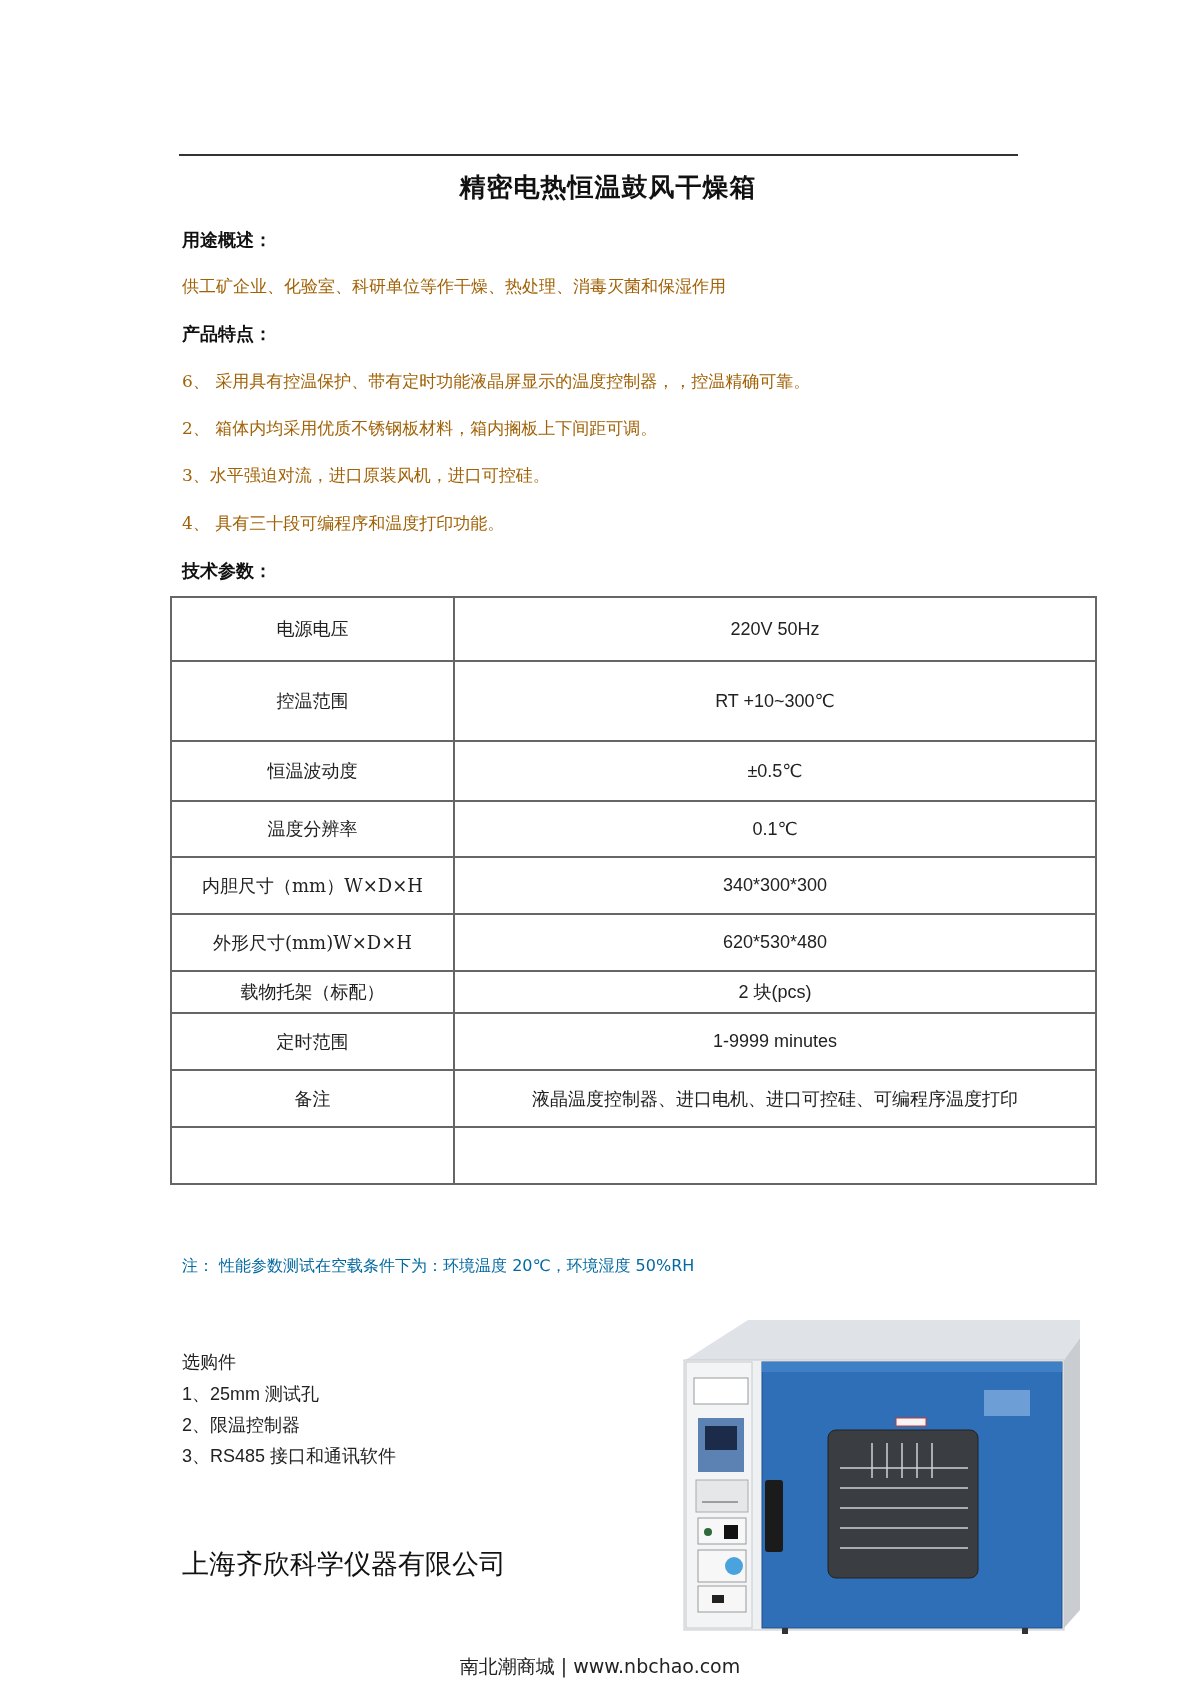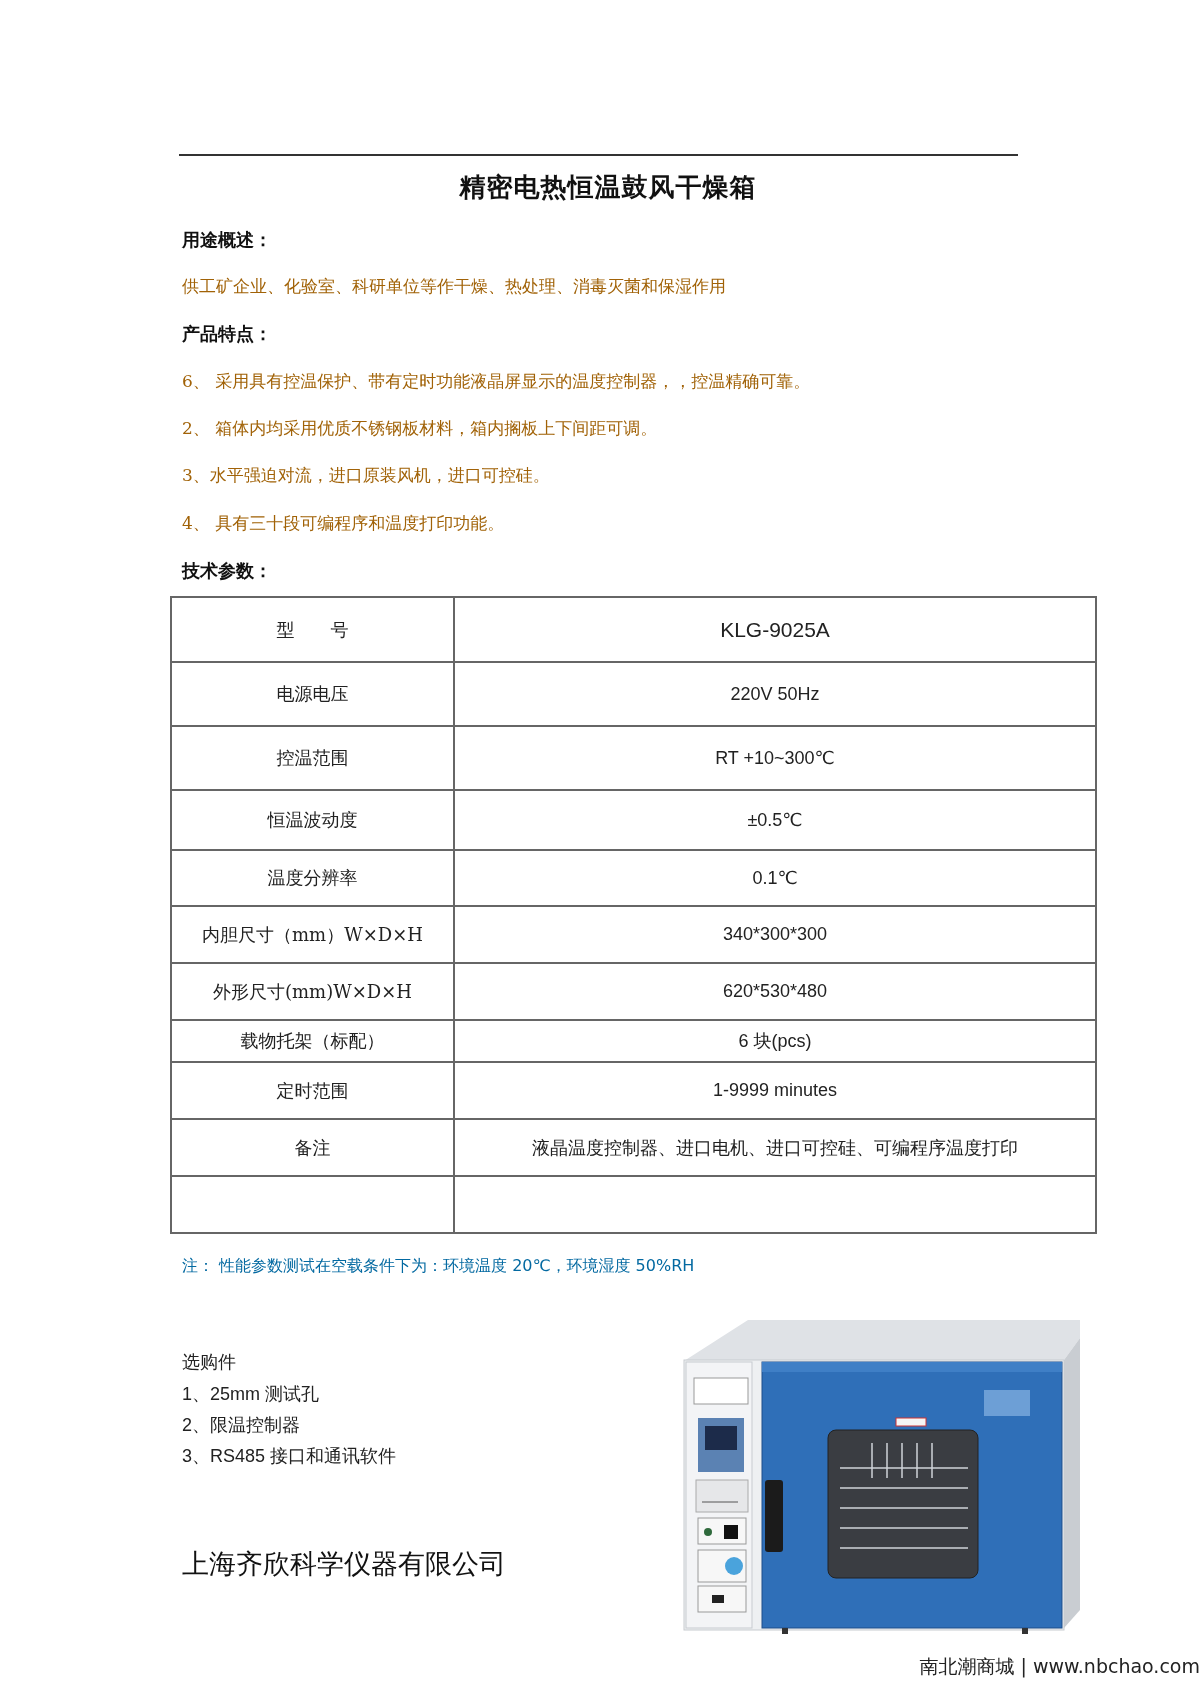--- a/index.html
+++ b/index.html
@@ -14,21 +14,21 @@
     table.spec { position: absolute; left: 170px; top: 596px; width: 927px; border-collapse: collapse;
                  table-layout: fixed; }
     table.spec td { border: 2px solid #666; text-align: center; vertical-align: middle; font-size: 18px; color: #222; padding: 0; }
     table.spec td.k { width: 281px; }
     table.spec td.v { font-family: "Liberation Sans", "DejaVu Sans", sans-serif; }
     table.spec td.v.cjk { font-family: "DejaVu Serif", "Liberation Serif", serif; margin-left: 20px; }
     .title-row td.v { font-size: 21px; }
     .note { left: 182px; top: 1256px; font-size: 16px; color: #0369a1; font-family: "DejaVu Sans", "Liberation Sans", sans-serif; }
     .opt { left: 182px; font-size: 18px; color: #222; font-family: "Liberation Sans", "DejaVu Sans", sans-serif; }
     .company { left: 182px; top: 1546px; font-size: 27px; color: #111; }
-    .footer { left: 0; width: 1200px; top: 1654px; text-align: right; font-size: 19px; color: #222;
+    .footer { left: 0; width: 1200px; top: 1654px; text-align: center; font-size: 19px; color: #222;
               font-family: "DejaVu Sans", "Liberation Sans", sans-serif; }
 
     
     .oven { left: 672px; top: 1318px; width: 410px; height: 320px; }
   </style>
 </head>
 <body>
 
 <div class="abs rule"></div>
 
@@ -40,29 +40,25 @@
 <div class="abs h" style="top:322px">产品特点：</div>
 <div class="abs p" style="top:370px">6、 采用具有控温保护、带有定时功能液晶屏显示的温度控制器，，控温精确可靠。</div>
 <div class="abs p" style="top:417px">2、 箱体内均采用优质不锈钢板材料，箱内搁板上下间距可调。</div>
 <div class="abs p" style="top:464px">3、水平强迫对流，进口原装风机，进口可控硅。</div>
 <div class="abs p" style="top:512px">4、 具有三十段可编程序和温度打印功能。</div>
 
 <div class="abs h" style="top:559px">技术参数：</div>
 
 <table class="spec">
   <tbody>
-      <tr class="title-row" style="height:65px">
-    <td class="k">型　　号</td>
-    <td class="v">KLG-9025A</td>
-  </tr>
   <tr style="height:64px">
     <td class="k">电源电压</td>
     <td class="v">220V   50Hz</td>
   </tr>
-  <tr style="height:64px">
+  <tr style="height:80px">
     <td class="k">控温范围</td>
     <td class="v">RT +10~300℃</td>
   </tr>
   <tr style="height:60px">
     <td class="k">恒温波动度</td>
     <td class="v">±0.5℃</td>
   </tr>
   <tr style="height:56px">
     <td class="k">温度分辨率</td>
     <td class="v">0.1℃</td>
@@ -70,21 +66,21 @@
   <tr style="height:57px">
     <td class="k">内胆尺寸（mm）W×D×H</td>
     <td class="v">340*300*300</td>
   </tr>
   <tr style="height:57px">
     <td class="k">外形尺寸(mm)W×D×H</td>
     <td class="v">620*530*480</td>
   </tr>
   <tr style="height:42px">
     <td class="k">载物托架（标配）</td>
-    <td class="v">6 块(pcs)</td>
+    <td class="v">2 块(pcs)</td>
   </tr>
   <tr style="height:57px">
     <td class="k">定时范围</td>
     <td class="v">1-9999 minutes</td>
   </tr>
   <tr style="height:57px">
     <td class="k">备注</td>
     <td class="v cjk">液晶温度控制器、进口电机、进口可控硅、可编程序温度打印</td>
   </tr>
   <tr style="height:57px">

